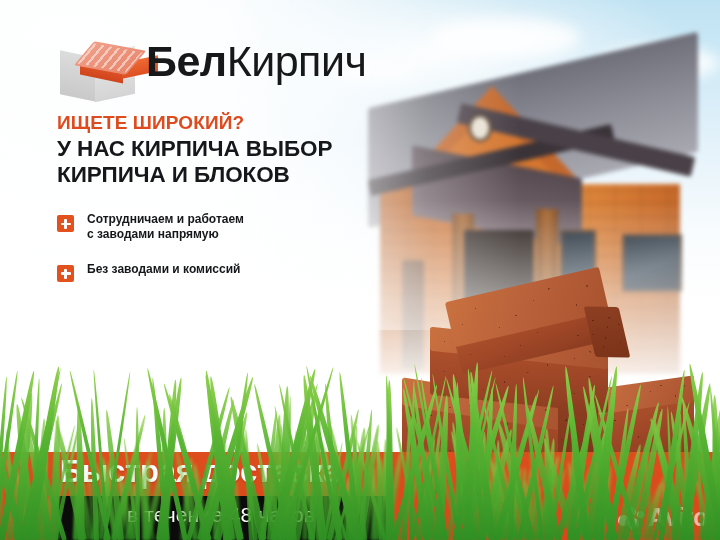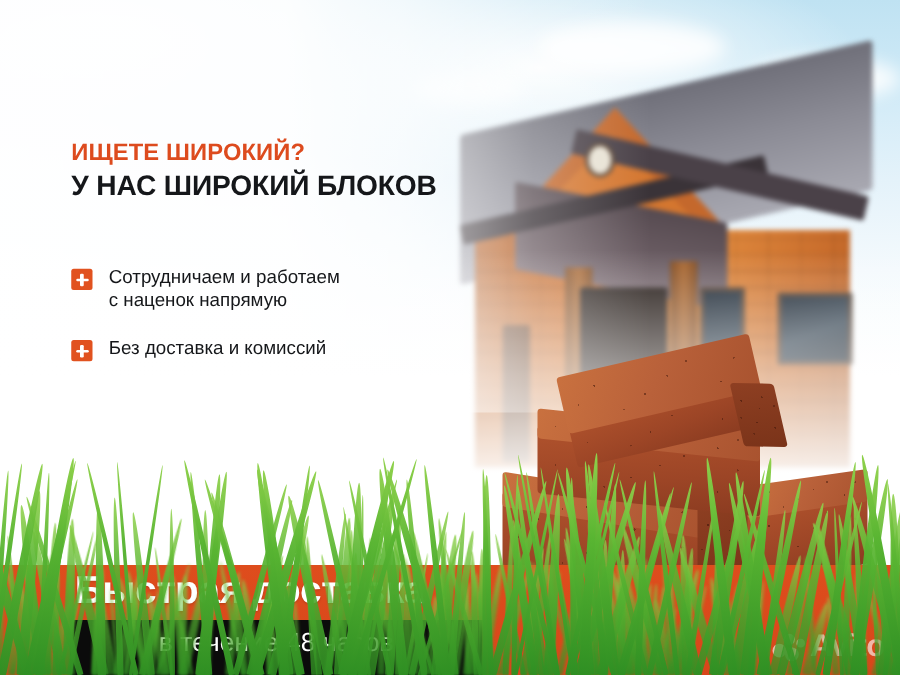--- a/index.html
+++ b/index.html
@@ -177,21 +177,21 @@
   .bx{
     flex:0 0 auto;width:17px;height:17px;margin-top:3px;margin-right:13px;
     background:#e1521f;border-radius:2px;position:relative;
   }
   .bx:before,.bx:after{
     content:"";position:absolute;background:#fff;border-radius:1px;
   }
   .bx:before{left:3.5px;top:7.5px;width:10px;height:2.6px;}
   .bx:after{left:7.2px;top:3.8px;width:2.6px;height:10px;}
   .btxt{
-    font-size:15px;font-weight:normal;color:#15171a;line-height:1.28;
+    font-size:12px;font-weight:bold;color:#15171a;line-height:1.28;
   }
 
   
   .banner{
     position:absolute;left:0;bottom:0;width:720px;height:88px;
     background:#d9481a;
     background-image:linear-gradient(180deg,#de4d1d 0%,#d8461a 100%);
   }
   .ban-title{
     position:absolute;left:0;top:2px;width:400px;text-align:center;
@@ -582,38 +582,51 @@
         <span class="bk-spec"></span>
       </div>
     <div class="brick bk-top" style="left:46px;top:6px;width:158px;height:46px;transform:rotate(-13deg);">
         <span class="bk-spec"></span>
       </div>
     <div class="brick bk-side" style="left:188px;top:28px;width:34px;height:52px;transform:rotate(-13deg) skewY(14deg);">
         <span class="bk-spec"></span>
       </div>
   </div>
 
+  <div class="logo">
+    <div class="logo-block">
+      <div class="lb-left"></div>
+      <div class="lb-right"></div>
+      <div class="lb-brick-face"></div>
+      <div class="lb-brick-face2"></div>
+      <div class="lb-brick-top">
+        <div class="lb-holes"></div>
+      </div>
+    </div>
+    <div class="logo-text"><span class="b1">Бел</span><span class="b2">Кирпич</span></div>
+  </div>
 
   <div class="head">
     <div class="head-q">ИЩЕТЕ ШИРОКИЙ?</div>
-    <div class="head-m">У НАС ШИРОКИЙ БЛОКОВ</div>
+    <div class="head-m">У НАС КИРПИЧА ВЫБОР</div>
+    <div class="head-m">КИРПИЧА И БЛОКОВ</div>
   </div>
 
   <div class="bullets">
     <div class="bullet">
       <div class="bx"></div>
       <div class="btxt">
         <div>Сотрудничаем и работаем</div>
-        <div>с наценок напрямую</div>
+        <div>с заводами напрямую</div>
       </div>
     </div>
     <div class="bullet">
       <div class="bx"></div>
       <div class="btxt">
-        <div>Без доставка и комиссий</div>
+        <div>Без заводами и комиссий</div>
       </div>
     </div>
   </div>
 
   <div class="banner">
     <div class="ban-title">Быстрая доставка</div>
     <div class="ban-box">
       <div class="ban-sub">в течение 48 часов</div>
     </div>
     <div class="avito">

